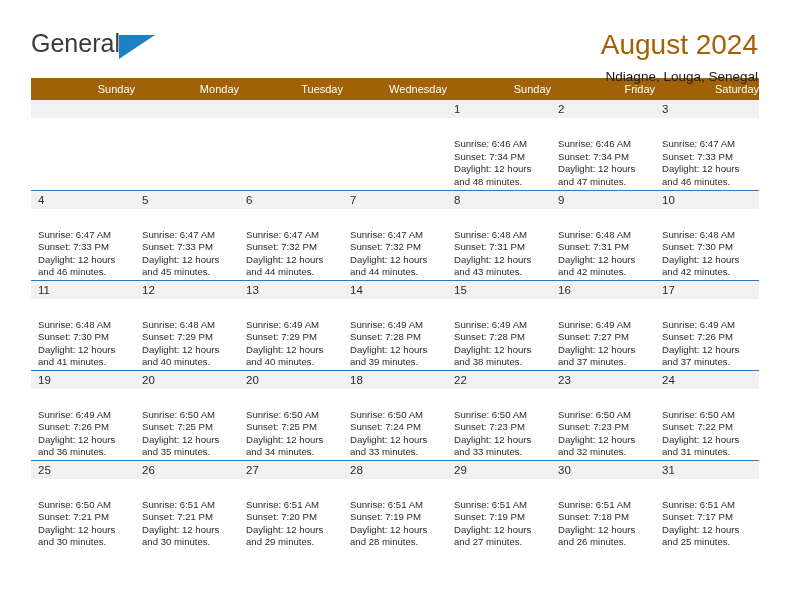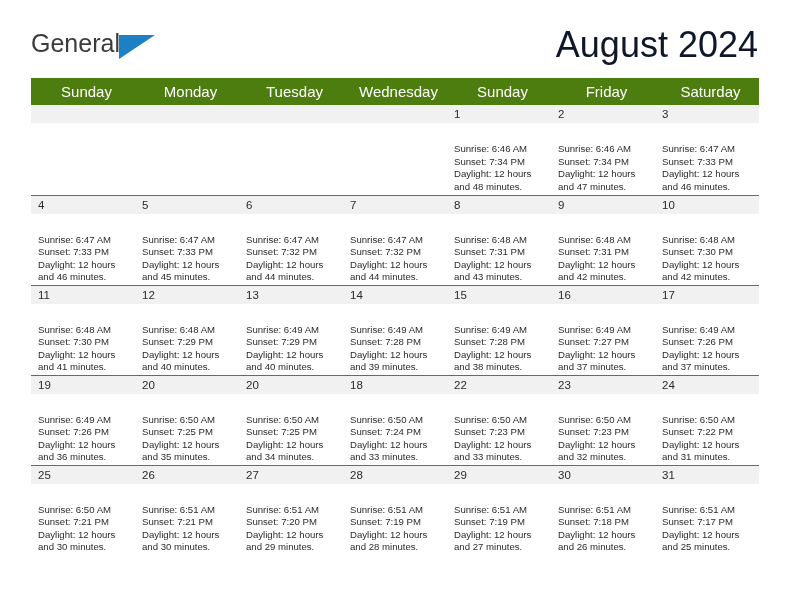--- a/index.html
+++ b/index.html
@@ -59,23 +59,23 @@
     font-weight: 400;
     display: block;
     margin-left: 38px;
     margin-top: -4px;
   }
   .titles {
     text-align: right;
     padding-top: 2px;
   }
   .cal-title {
-    font-size: 36px;
+    font-size: 28px;
     font-weight: 400;
-    color: #0f172a;
+    color: #a16207;
     line-height: 34px;
     white-space: nowrap;
     text-align: center;
   }
   .cal-subtitle {
     font-size: 13.5px;
     font-weight: 400;
     color: #1a1a1a;
     line-height: 20px;
     margin-top: 5px;
@@ -83,25 +83,25 @@
   }
 
   
   .calendar {
     margin: 0 33px 0 31px;
     border-collapse: collapse;
     width: 728px;
     table-layout: fixed;
   }
   .calendar thead th {
-    background: #4d7c0f;
+    background: #a16207;
     color: #ffffff;
-    font-size: 15px;
+    font-size: 11px;
     font-weight: 400;
-    text-align: center;
+    text-align: right;
     padding: 5px 0 5px 7px;
     height: 20px;
     box-sizing: border-box;
     border: none;
   }
   .calendar tbody td {
     vertical-align: top;
     padding: 0;
     border-top: 1px solid #3277b8;
     background: #ffffff;
@@ -141,20 +141,21 @@
   <div class="header">
 
     <div class="brand">
       <span class="brand-line1">General</span><span class="brand-tri"><svg width="38" height="26" viewBox="0 0 38 26" xmlns="http://www.w3.org/2000/svg">
             <polygon points="0,0 36,0 0,24" fill="#1d7fc4"></polygon>
           </svg></span>
     </div>
 
     <div class="titles">
       <div class="cal-title">August 2024</div>
+      <div class="cal-subtitle">Ndiagne, Louga, Senegal</div>
     </div>
 
   </div>
 
   <table class="calendar">
     <thead>
       <tr>
         <th>Sunday</th>
         <th>Monday</th>
         <th>Tuesday</th>

